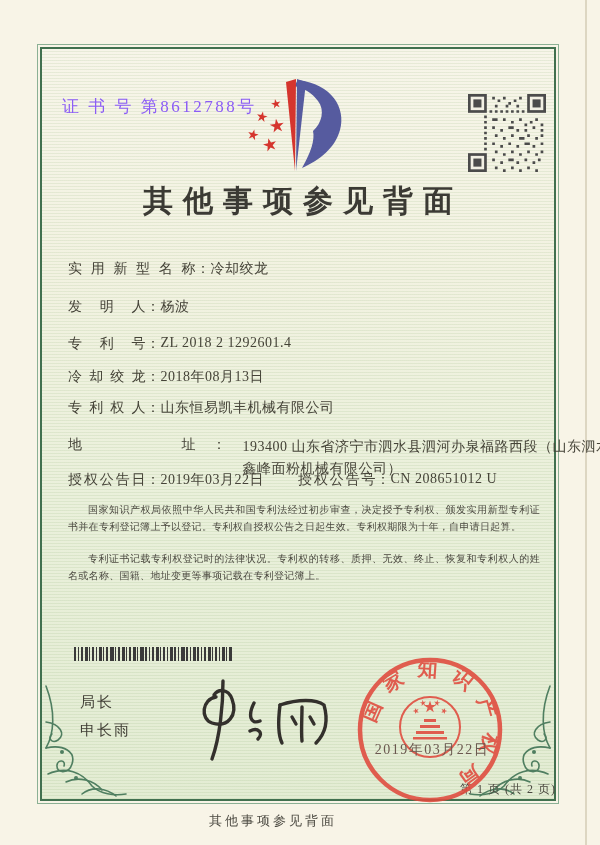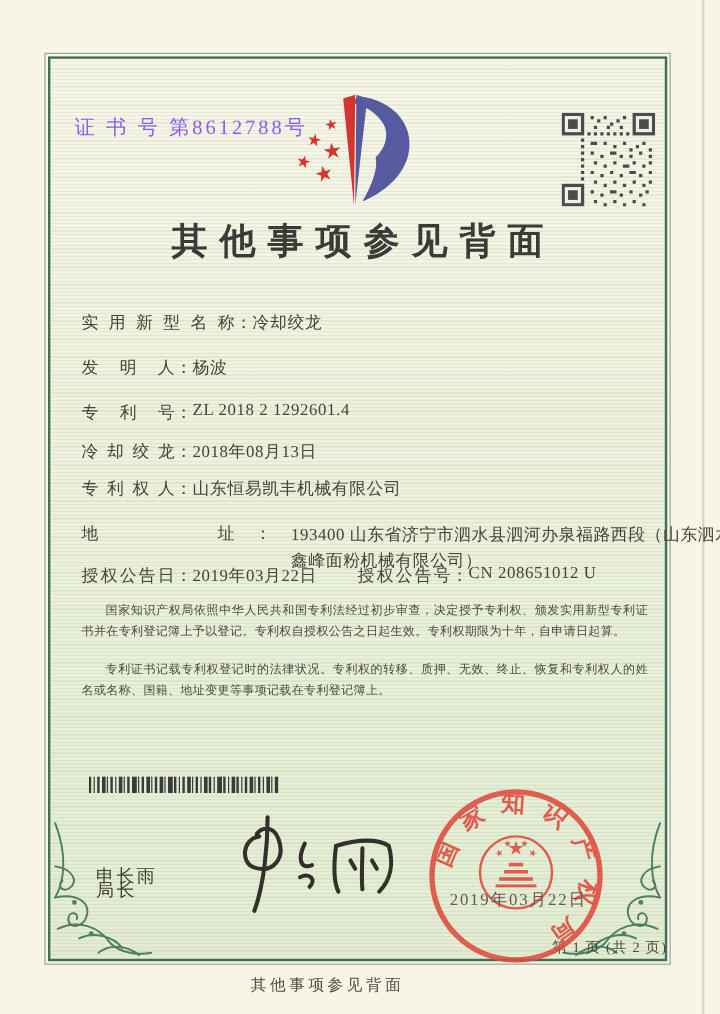--- a/index.html
+++ b/index.html
@@ -149,21 +149,21 @@
         <rect x="134" width="3" height="14"></rect>
         <rect x="138" width="1" height="14"></rect>
         <rect x="141" width="2" height="14"></rect>
         <rect x="145" width="1" height="14"></rect>
         <rect x="148" width="3" height="14"></rect>
         <rect x="152" width="1" height="14"></rect>
         <rect x="155" width="3" height="14"></rect>
     </g>
   </svg>
 
-  <div class="abs signer" style="top:733px;text-align:center;">局长</div>
+  <div class="abs signer" style="top:693px;text-align:center;">局长</div>
   <div class="abs signer" style="top:721px;">申长雨</div>
 
   <svg class="abs" style="left:188px;top:675px;" width="150" height="90" viewBox="0 0 150 90">
     <g fill="none" stroke="#33302c" stroke-width="3.4" stroke-linecap="round">
       <path d="M28,22 C14,24 12,44 24,48 C40,53 50,40 44,24 C40,13 30,14 26,20"></path>
       <path d="M35,6 C35,30 32,62 24,84"></path>
       <path d="M66,28 C60,40 62,50 72,46"></path>
       <path d="M62,56 C70,52 76,58 70,64"></path>
       <path d="M92,30 C90,46 90,60 94,68"></path>
       <path d="M92,30 C110,24 128,24 136,30 C140,44 138,58 128,68"></path>

